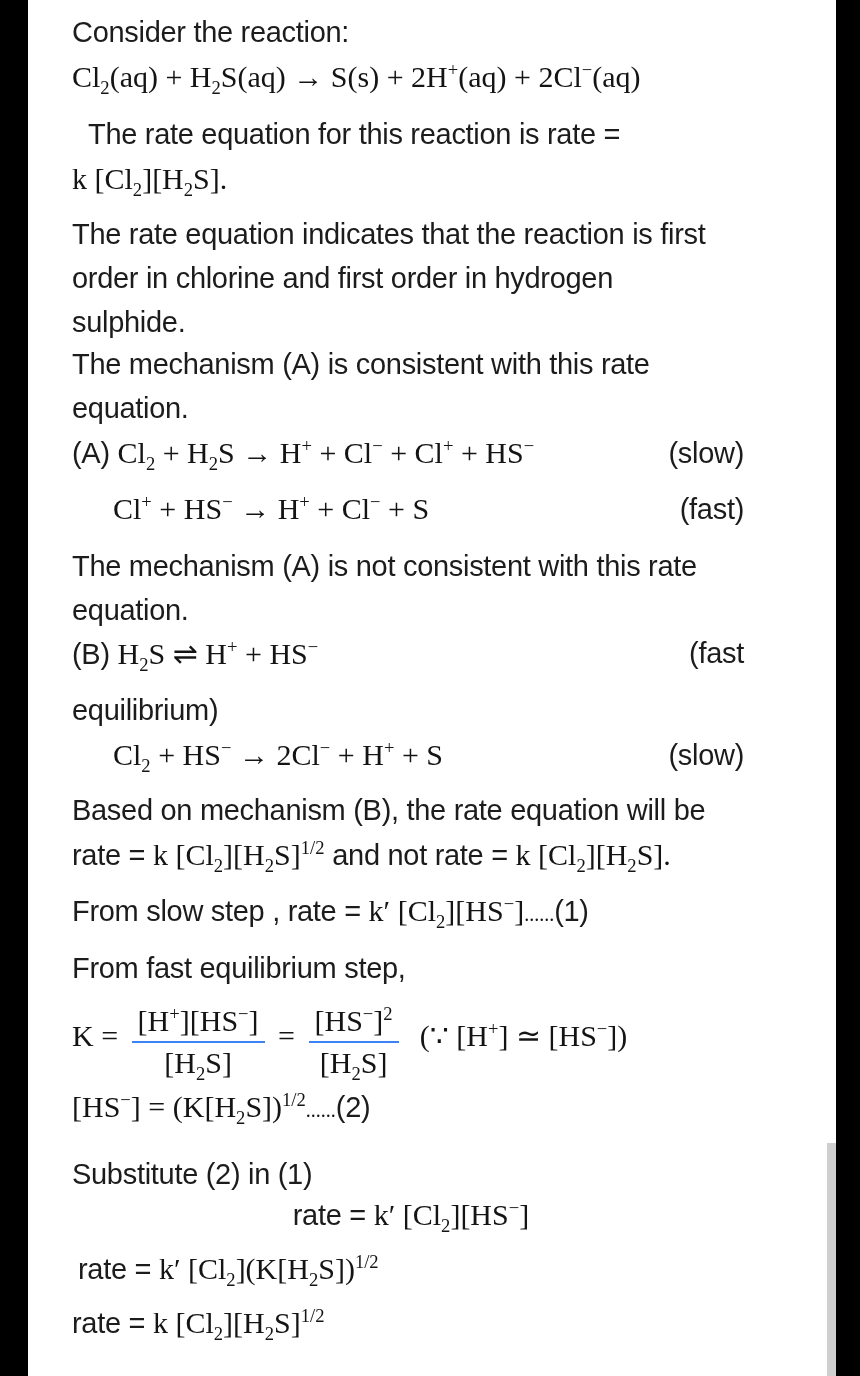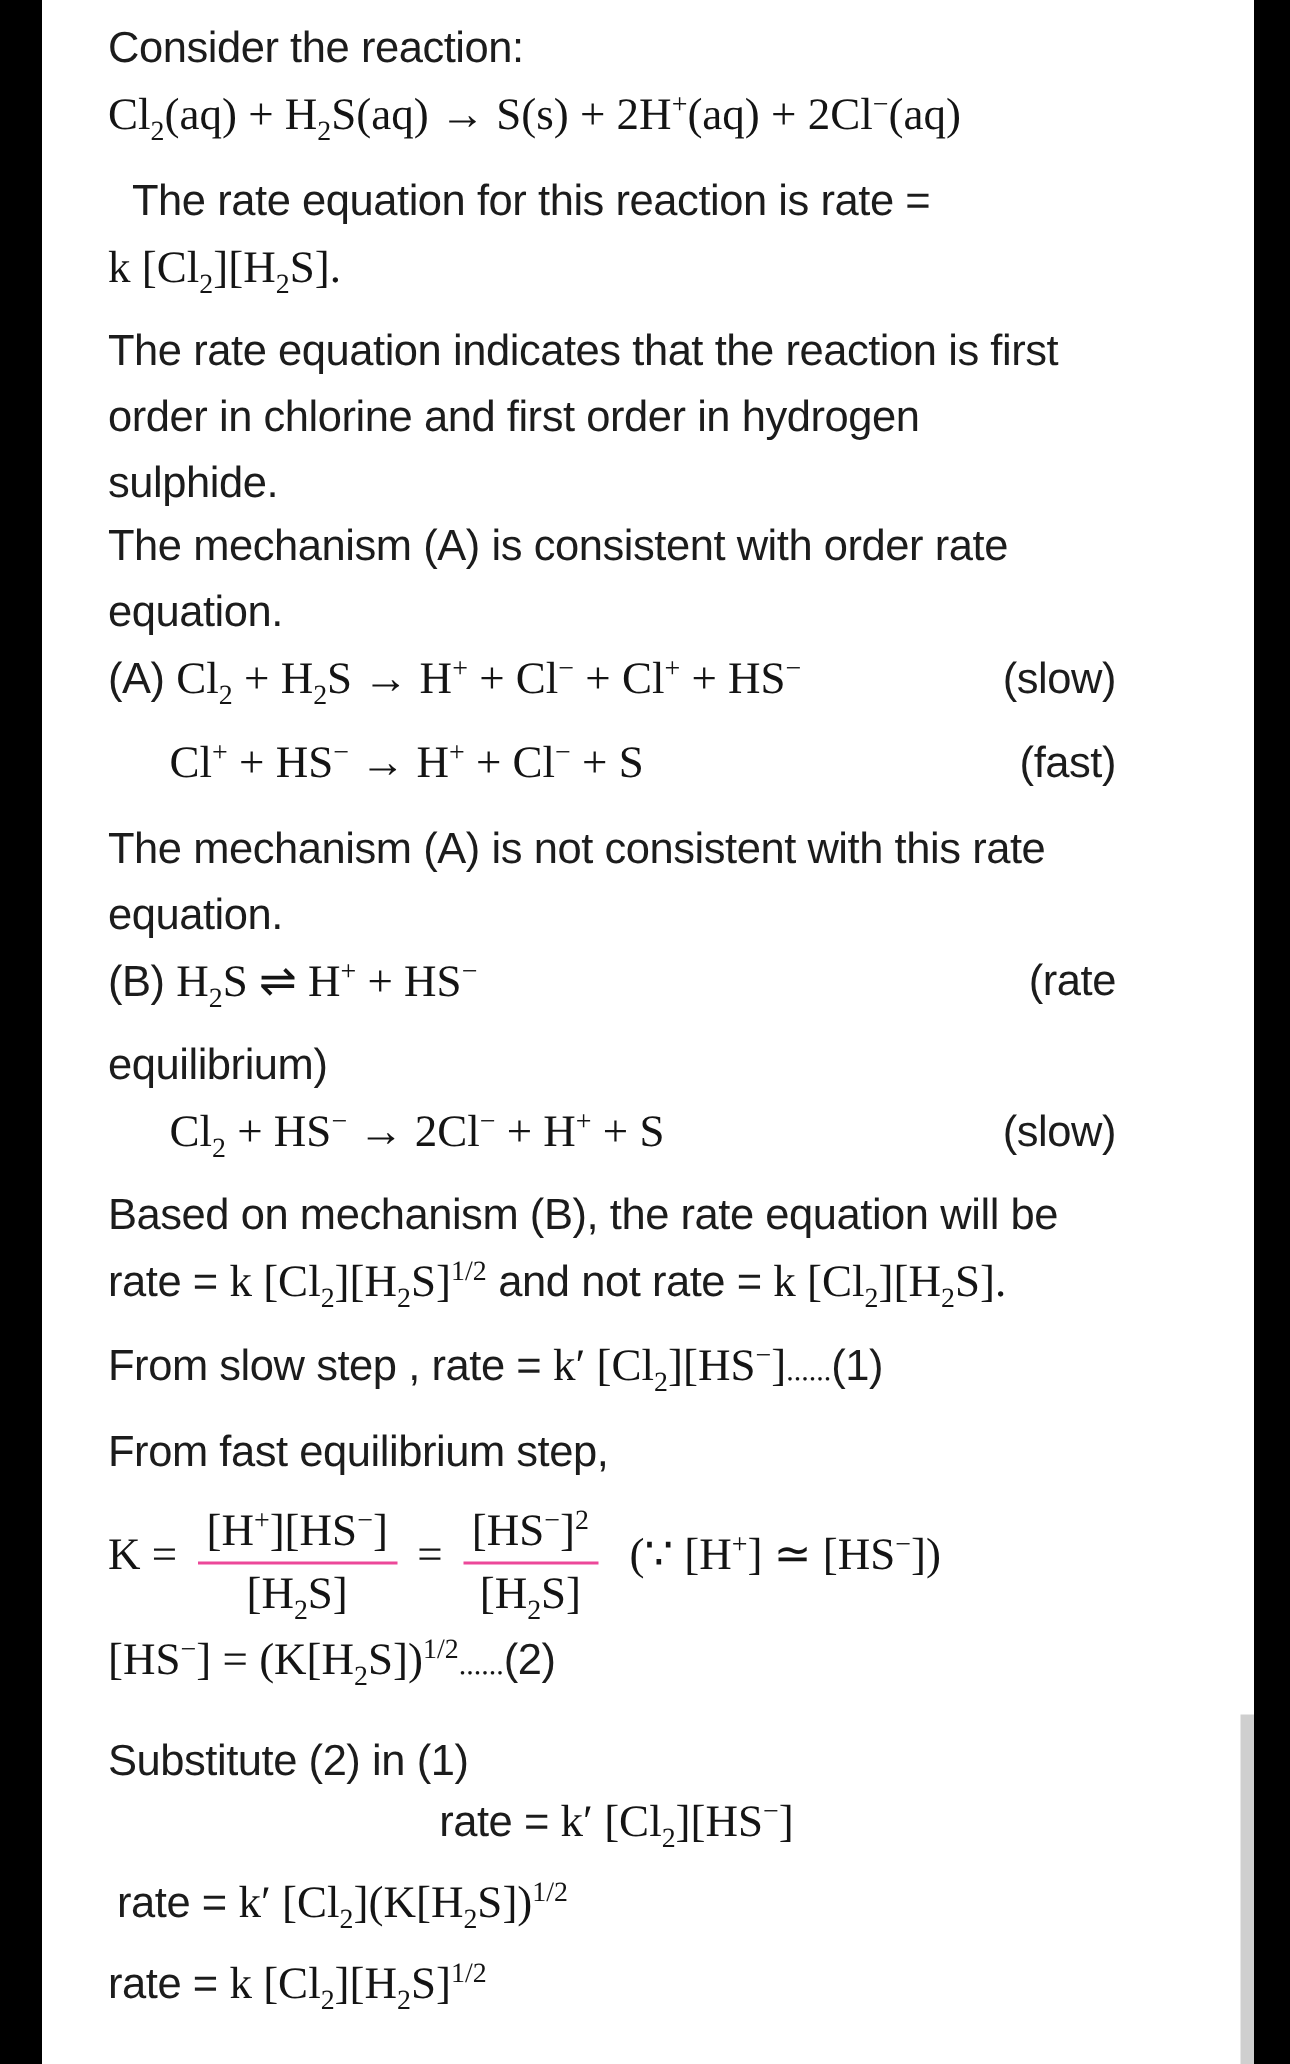--- a/index.html
+++ b/index.html
@@ -13,21 +13,21 @@
         align-items:center;}
   .line .L,.line .R{display:inline-block;}
   .line span{white-space:pre;}
   .sans{font-family:"Liberation Sans",sans-serif;font-size:29px;letter-spacing:-0.3px;color:#1c1c1c;}
   .math{font-family:"Liberation Serif",serif;font-size:30px;color:#141414;}
   .math sub{font-size:62%;line-height:0;}
   .math sup{font-size:62%;line-height:0;}
   .dots{font-family:"Liberation Serif",serif;font-size:20px;letter-spacing:0;color:#141414;}
   .frac{display:inline-flex;flex-direction:column;align-items:center;vertical-align:middle;
         margin:0 6px;font-family:"Liberation Serif",serif;}
-  .frac .num{padding:0 6px 3px 6px;border-bottom:2px solid #ec4899;}
+  .frac .num{padding:0 6px 3px 6px;border-bottom:2px solid #3b82f6;}
   .frac .den{padding:3px 6px 0 6px;}
   .scroll-thumb{position:absolute;left:827px;top:1143px;width:9px;height:233px;background:#cfcfcf;}
 </style>
 </head>
 <body>
 
 <div class="page">
   <div class="bar left"></div>
   <div class="content" id="content">
       <div class="line" style="top: 16px; left: 44px;">
@@ -45,42 +45,42 @@
       <div class="line" style="top: 218px; left: 44px;">
         <span class="L"><span class="sans">The rate equation indicates that the reaction is first</span></span>
       </div>
       <div class="line" style="top: 262px; left: 44px;">
         <span class="L"><span class="sans">order in chlorine and first order in hydrogen</span></span>
       </div>
       <div class="line" style="top: 306px; left: 44px;">
         <span class="L"><span class="sans">sulphide.</span></span>
       </div>
       <div class="line" style="top: 348px; left: 44px;">
-        <span class="L"><span class="sans">The mechanism (A) is consistent with order rate</span></span>
+        <span class="L"><span class="sans">The mechanism (A) is consistent with this rate</span></span>
       </div>
       <div class="line" style="top: 392px; left: 44px;">
         <span class="L"><span class="sans">equation.</span></span>
       </div>
       <div class="line" style="top: 436px; left: 44px;">
         <span class="L"><span class="sans">(A) </span><span class="math">Cl</span><span class="math"><sub>2</sub></span><span class="math"> + H</span><span class="math"><sub>2</sub></span><span class="math">S → H</span><span class="math"><sup>+</sup></span><span class="math"> + Cl</span><span class="math"><sup>−</sup></span><span class="math"> + Cl</span><span class="math"><sup>+</sup></span><span class="math"> + HS</span><span class="math"><sup>−</sup></span></span>
         <span class="R"><span class="sans">(slow)</span></span>
       </div>
       <div class="line" style="top: 492px; left: 85px;">
         <span class="L"><span class="math">Cl</span><span class="math"><sup>+</sup></span><span class="math"> + HS</span><span class="math"><sup>−</sup></span><span class="math"> → H</span><span class="math"><sup>+</sup></span><span class="math"> + Cl</span><span class="math"><sup>−</sup></span><span class="math"> + S</span></span>
         <span class="R"><span class="sans">(fast)</span></span>
       </div>
       <div class="line" style="top: 550px; left: 44px;">
         <span class="L"><span class="sans">The mechanism (A) is not consistent with this rate</span></span>
       </div>
       <div class="line" style="top: 594px; left: 44px;">
         <span class="L"><span class="sans">equation.</span></span>
       </div>
       <div class="line" style="top: 636px; left: 44px;">
         <span class="L"><span class="sans">(B) </span><span class="math">H</span><span class="math"><sub>2</sub></span><span class="math">S ⇌ H</span><span class="math"><sup>+</sup></span><span class="math"> + HS</span><span class="math"><sup>−</sup></span></span>
-        <span class="R"><span class="sans">(rate</span></span>
+        <span class="R"><span class="sans">(fast</span></span>
       </div>
       <div class="line" style="top: 694px; left: 44px;">
         <span class="L"><span class="sans">equilibrium)</span></span>
       </div>
       <div class="line" style="top: 738px; left: 85px; gap: 26px;">
         <span class="L"><span class="math">Cl</span><span class="math"><sub>2</sub></span><span class="math"> + HS</span><span class="math"><sup>−</sup></span><span class="math"> → 2Cl</span><span class="math"><sup>−</sup></span><span class="math"> + H</span><span class="math"><sup>+</sup></span><span class="math"> + S</span></span>
         <span class="R"><span class="sans">(slow)</span></span>
       </div>
       <div class="line" style="top: 794px; left: 44px;">
         <span class="L"><span class="sans">Based on mechanism (B), the rate equation will be</span></span>

